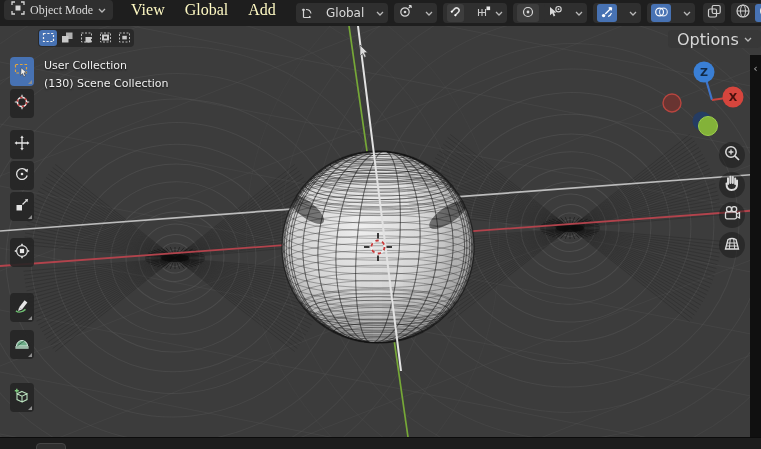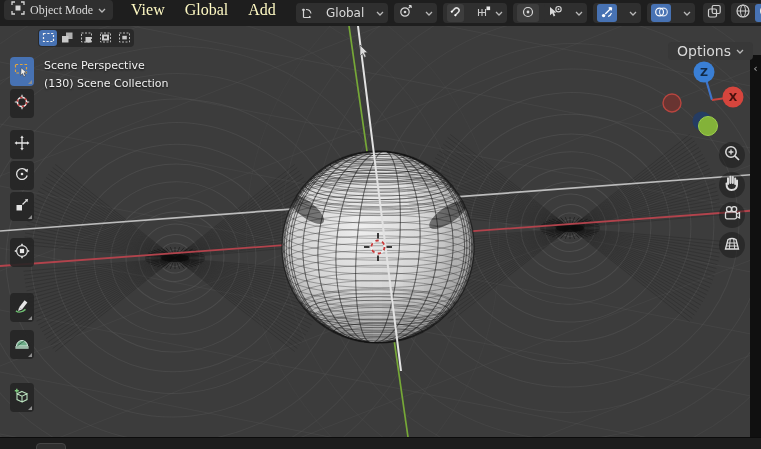--- a/index.html
+++ b/index.html
@@ -21,22 +21,22 @@
   .shade{width:22px;height:18px;border-radius:3px;display:flex;align-items:center;justify-content:center;}
   .shade.active{background:#4772b3;}
   .xray{width:22px;height:20px;background:#2f2f2f;border-radius:4px;display:flex;align-items:center;justify-content:center;}
   
   .viewport{position:absolute;top:26px;left:0;width:761px;height:411px;overflow:hidden;}
   #scene{position:absolute;left:0;top:0;z-index:0;}
   .select-modes{position:absolute;left:38px;top:3px;display:flex;gap:1px;background:rgba(40,40,40,.92);
        border-radius:4px;padding:1px;z-index:10;}
   .sm-btn{width:18px;height:16px;border-radius:3px;display:flex;align-items:center;justify-content:center;}
   .sm-btn.active{background:#4772b3;}
-  .options-btn{position:absolute;left:668px;top:16px;height:18px;display:flex;align-items:center;gap:5px;
-       background:#383838;border-radius:4px;padding:0 9px;color:#d8d8d8;font-size:14px;z-index:10;}
+  .options-btn{position:absolute;left:668px;top:4px;height:18px;display:flex;align-items:center;gap:5px;
+       background:#383838;border-radius:4px;padding:0 9px;color:#d8d8d8;font-size:16px;z-index:10;}
   .vp-text{position:absolute;left:44px;top:31px;color:#f1f1f1;font-size:11px;line-height:18px;
        text-shadow:0 1px 2px rgba(0,0,0,.85);z-index:5;pointer-events:none;}
   .toolbar{position:absolute;left:10px;top:0;width:24px;z-index:10;}
   .tool-btn{position:absolute;left:0;width:24px;height:29px;background:rgba(37,37,37,.9);border-radius:4px;
        display:flex;align-items:center;justify-content:center;}
   .tool-btn.active{background:#4772b3;}
   .tool-btn.sub::after{content:"";position:absolute;right:2px;bottom:2px;
        border-left:4px solid transparent;border-bottom:4px solid #8f8f8f;}
   .gizmo{position:absolute;left:662px;top:29px;z-index:8;}
   .gizmo text{font-size:11px;font-weight:bold;text-anchor:middle;}
@@ -604,21 +604,21 @@
     </div>
 
   <div class="options-btn">
     <span>Options</span>
     <svg width="8" height="5">
         <path d="M1 1 L4 4 L7 1" stroke="#b9b9b9" fill="none" stroke-width="1.3"></path>
       </svg>
   </div>
 
   <div class="vp-text">
-    <div>Scene Perspective</div>
+    <div>User Collection</div>
     <div>(130) Scene Collection</div>
   </div>
 
   <div class="toolbar" id="toolbar">
       <div class="tool-btn active sub" style="top: 31px;">
         <span><svg width="16" height="16" viewBox="0 0 16 16">
             <rect x="1.5" y="2.5" width="11" height="8.5" fill="none" stroke="#e3a53c" stroke-width="1.2" stroke-dasharray="2.6 1.9"></rect>
             <path d="M7.2 5.8 L12.6 10.6 L10 10.9 L11.4 13.9 L9.8 14.6 L8.5 11.6 L6.6 13.4 Z" fill="#ededed" stroke="#2a2a2a" stroke-width="0.5"></path>
           </svg></span>
       </div>

